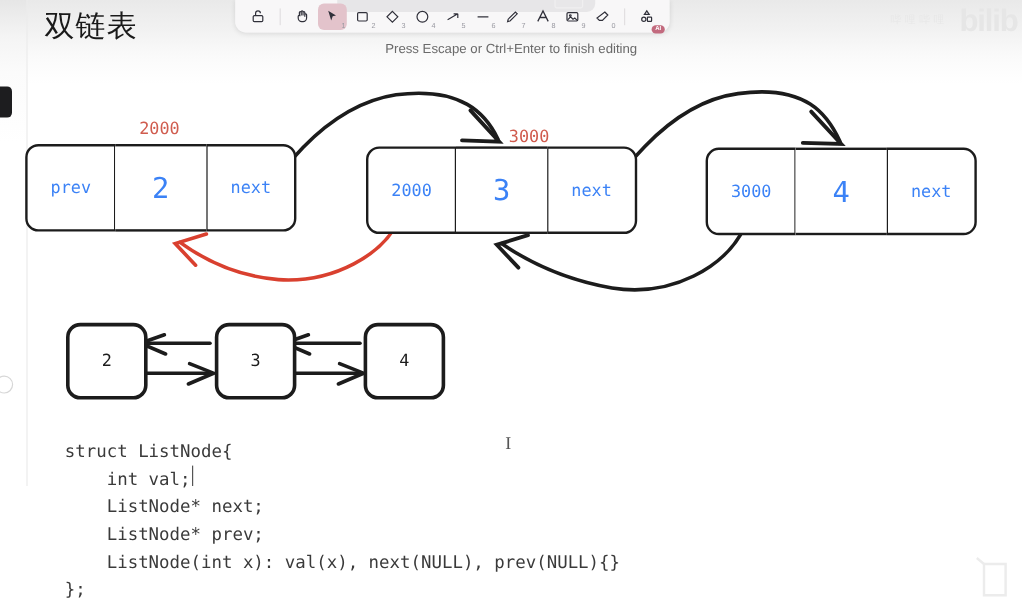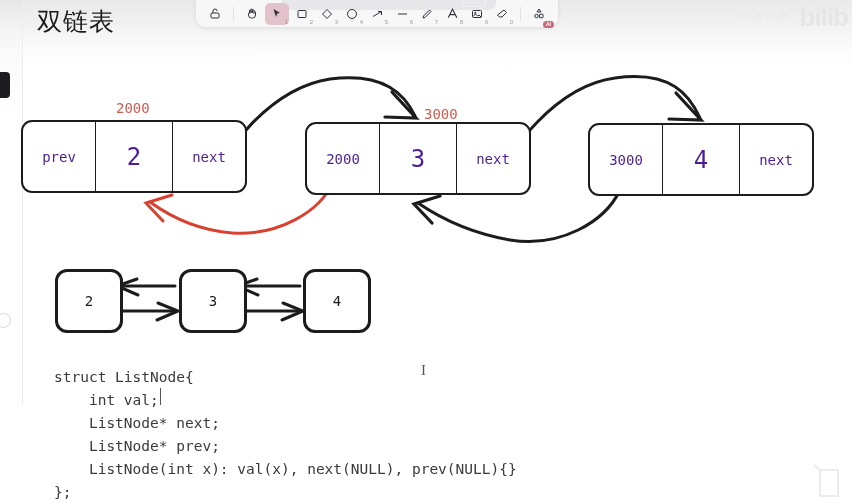--- a/index.html
+++ b/index.html
@@ -86,21 +86,21 @@
     font-size:11px;color:#6a6a6a;
   }
   
   .canvas{position:absolute;left:0;top:0;width:852px;height:500px;pointer-events:none;}
   
   .node{position:absolute;display:flex;height:73px;}
   .node .cell{
     display:flex;align-items:center;justify-content:center;
     border:2.5px solid #1c1c1c;
     font-family:"DejaVu Sans Mono","Liberation Mono",monospace;
-    color:#4c1d95;background:#fff;
+    color:#3b82f6;background:#fff;
   }
   .node .cell:first-child{border-radius:11px 0 0 11px;border-right-width:1.6px;}
   .node .cell:last-child{border-radius:0 11px 11px 0;border-left-width:1.6px;text-align:center;}
   .node .cell:nth-child(2){border-left:none;border-right:none;}
   .cell-side{width:72px;font-size:14px;}
   .cell-val{width:76px;font-size:24px;border-left:2.2px solid #1c1c1c;border-right:2.2px solid #1c1c1c;}
   .addr-label{
     position:absolute;font-size:14px;color:#d05c4e;
     font-family:"DejaVu Sans Mono","Liberation Mono",monospace;
   }
@@ -238,20 +238,21 @@
     <div class="tb-btn">
       <svg width="12" height="13" viewBox="0 0 24 24" fill="none" stroke="currentColor" stroke-width="2">
         <path d="M12 3l4 6H8z"></path>
           <circle cx="7" cy="17" r="3.5"></circle>
           <rect x="13" y="13.5" width="7" height="7" rx="1"></rect>
       </svg>
       <span class="ai-badge">AI</span>
     </div>
   </div>
 
+  <div class="hint">Press Escape or Ctrl+Enter to finish editing</div>
 
   <svg class="canvas">
     <g fill="none" stroke="#1c1c1c" stroke-width="3" stroke-linecap="round">
 
       <path d="M205 190 C 225 150, 270 88, 330 79 C 385 72, 405 95, 415 116"></path>
       <path d="M392 92 L 416 118 L 385 117" stroke-width="3.2"></path>
 
       <path d="M489 190 C 510 150, 555 86, 615 78 C 672 70, 690 96, 700 118"></path>
       <path d="M676 93 L 701 120 L 669 119" stroke-width="3.2"></path>
 

